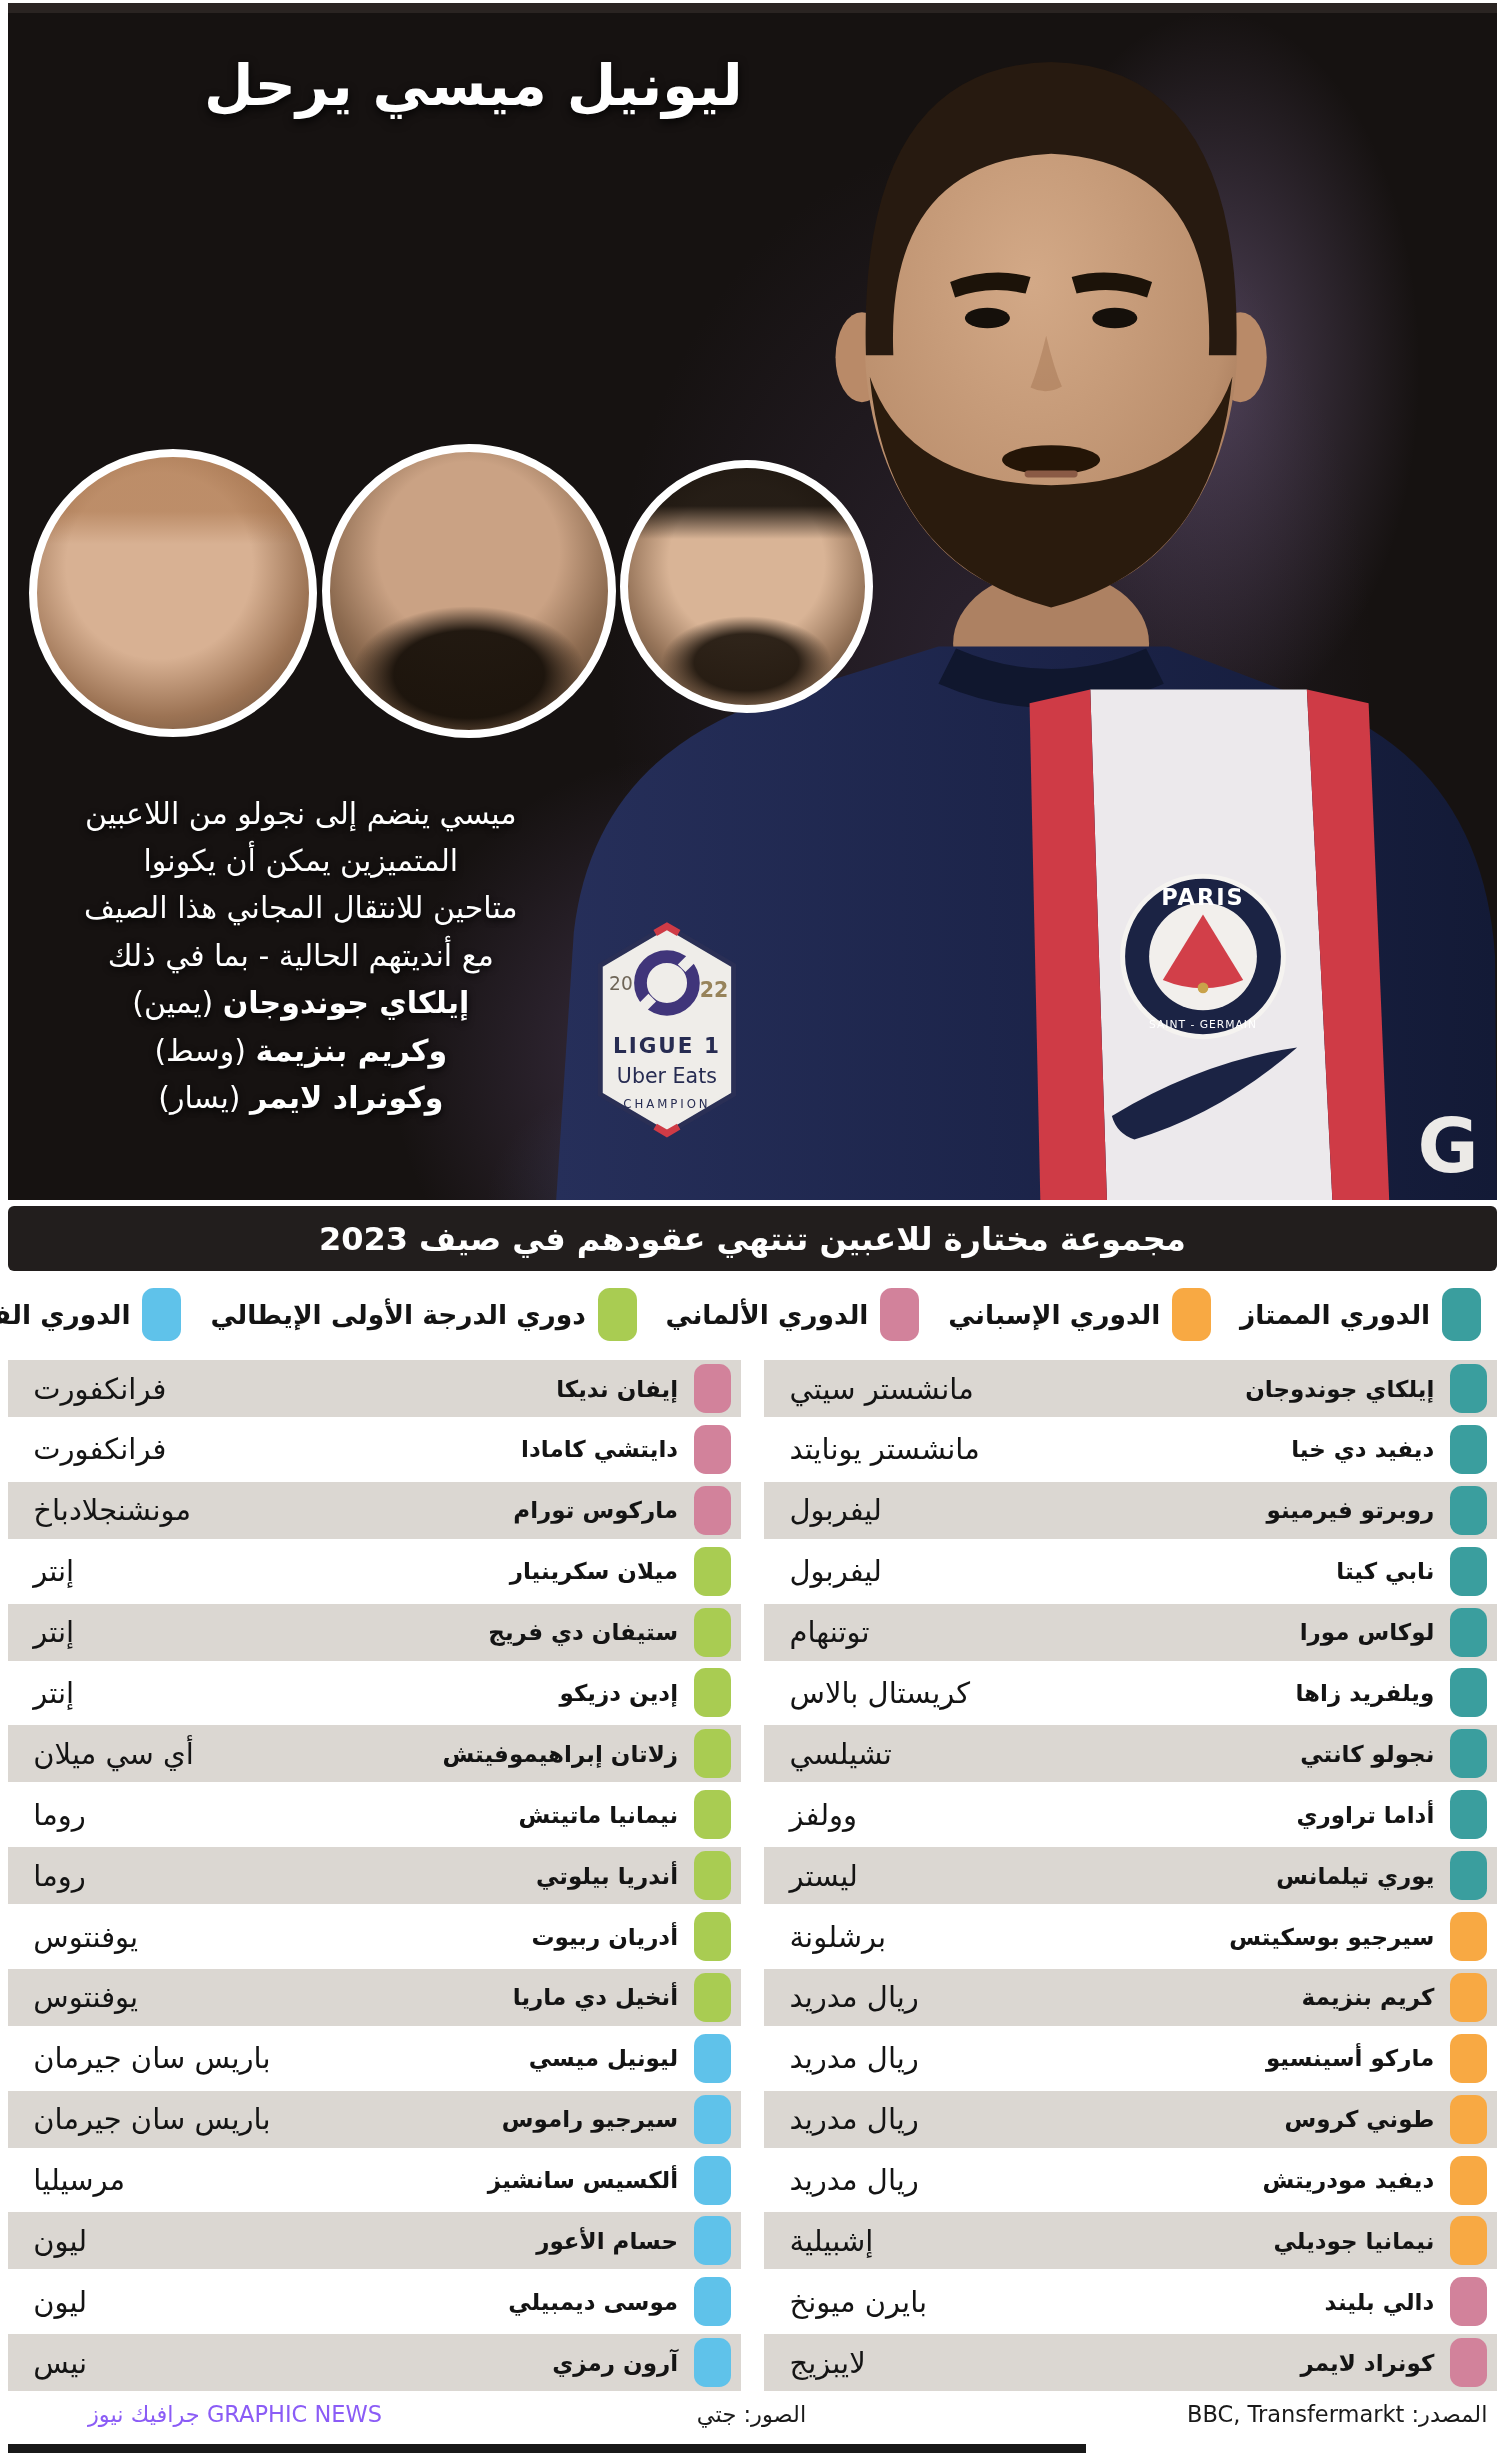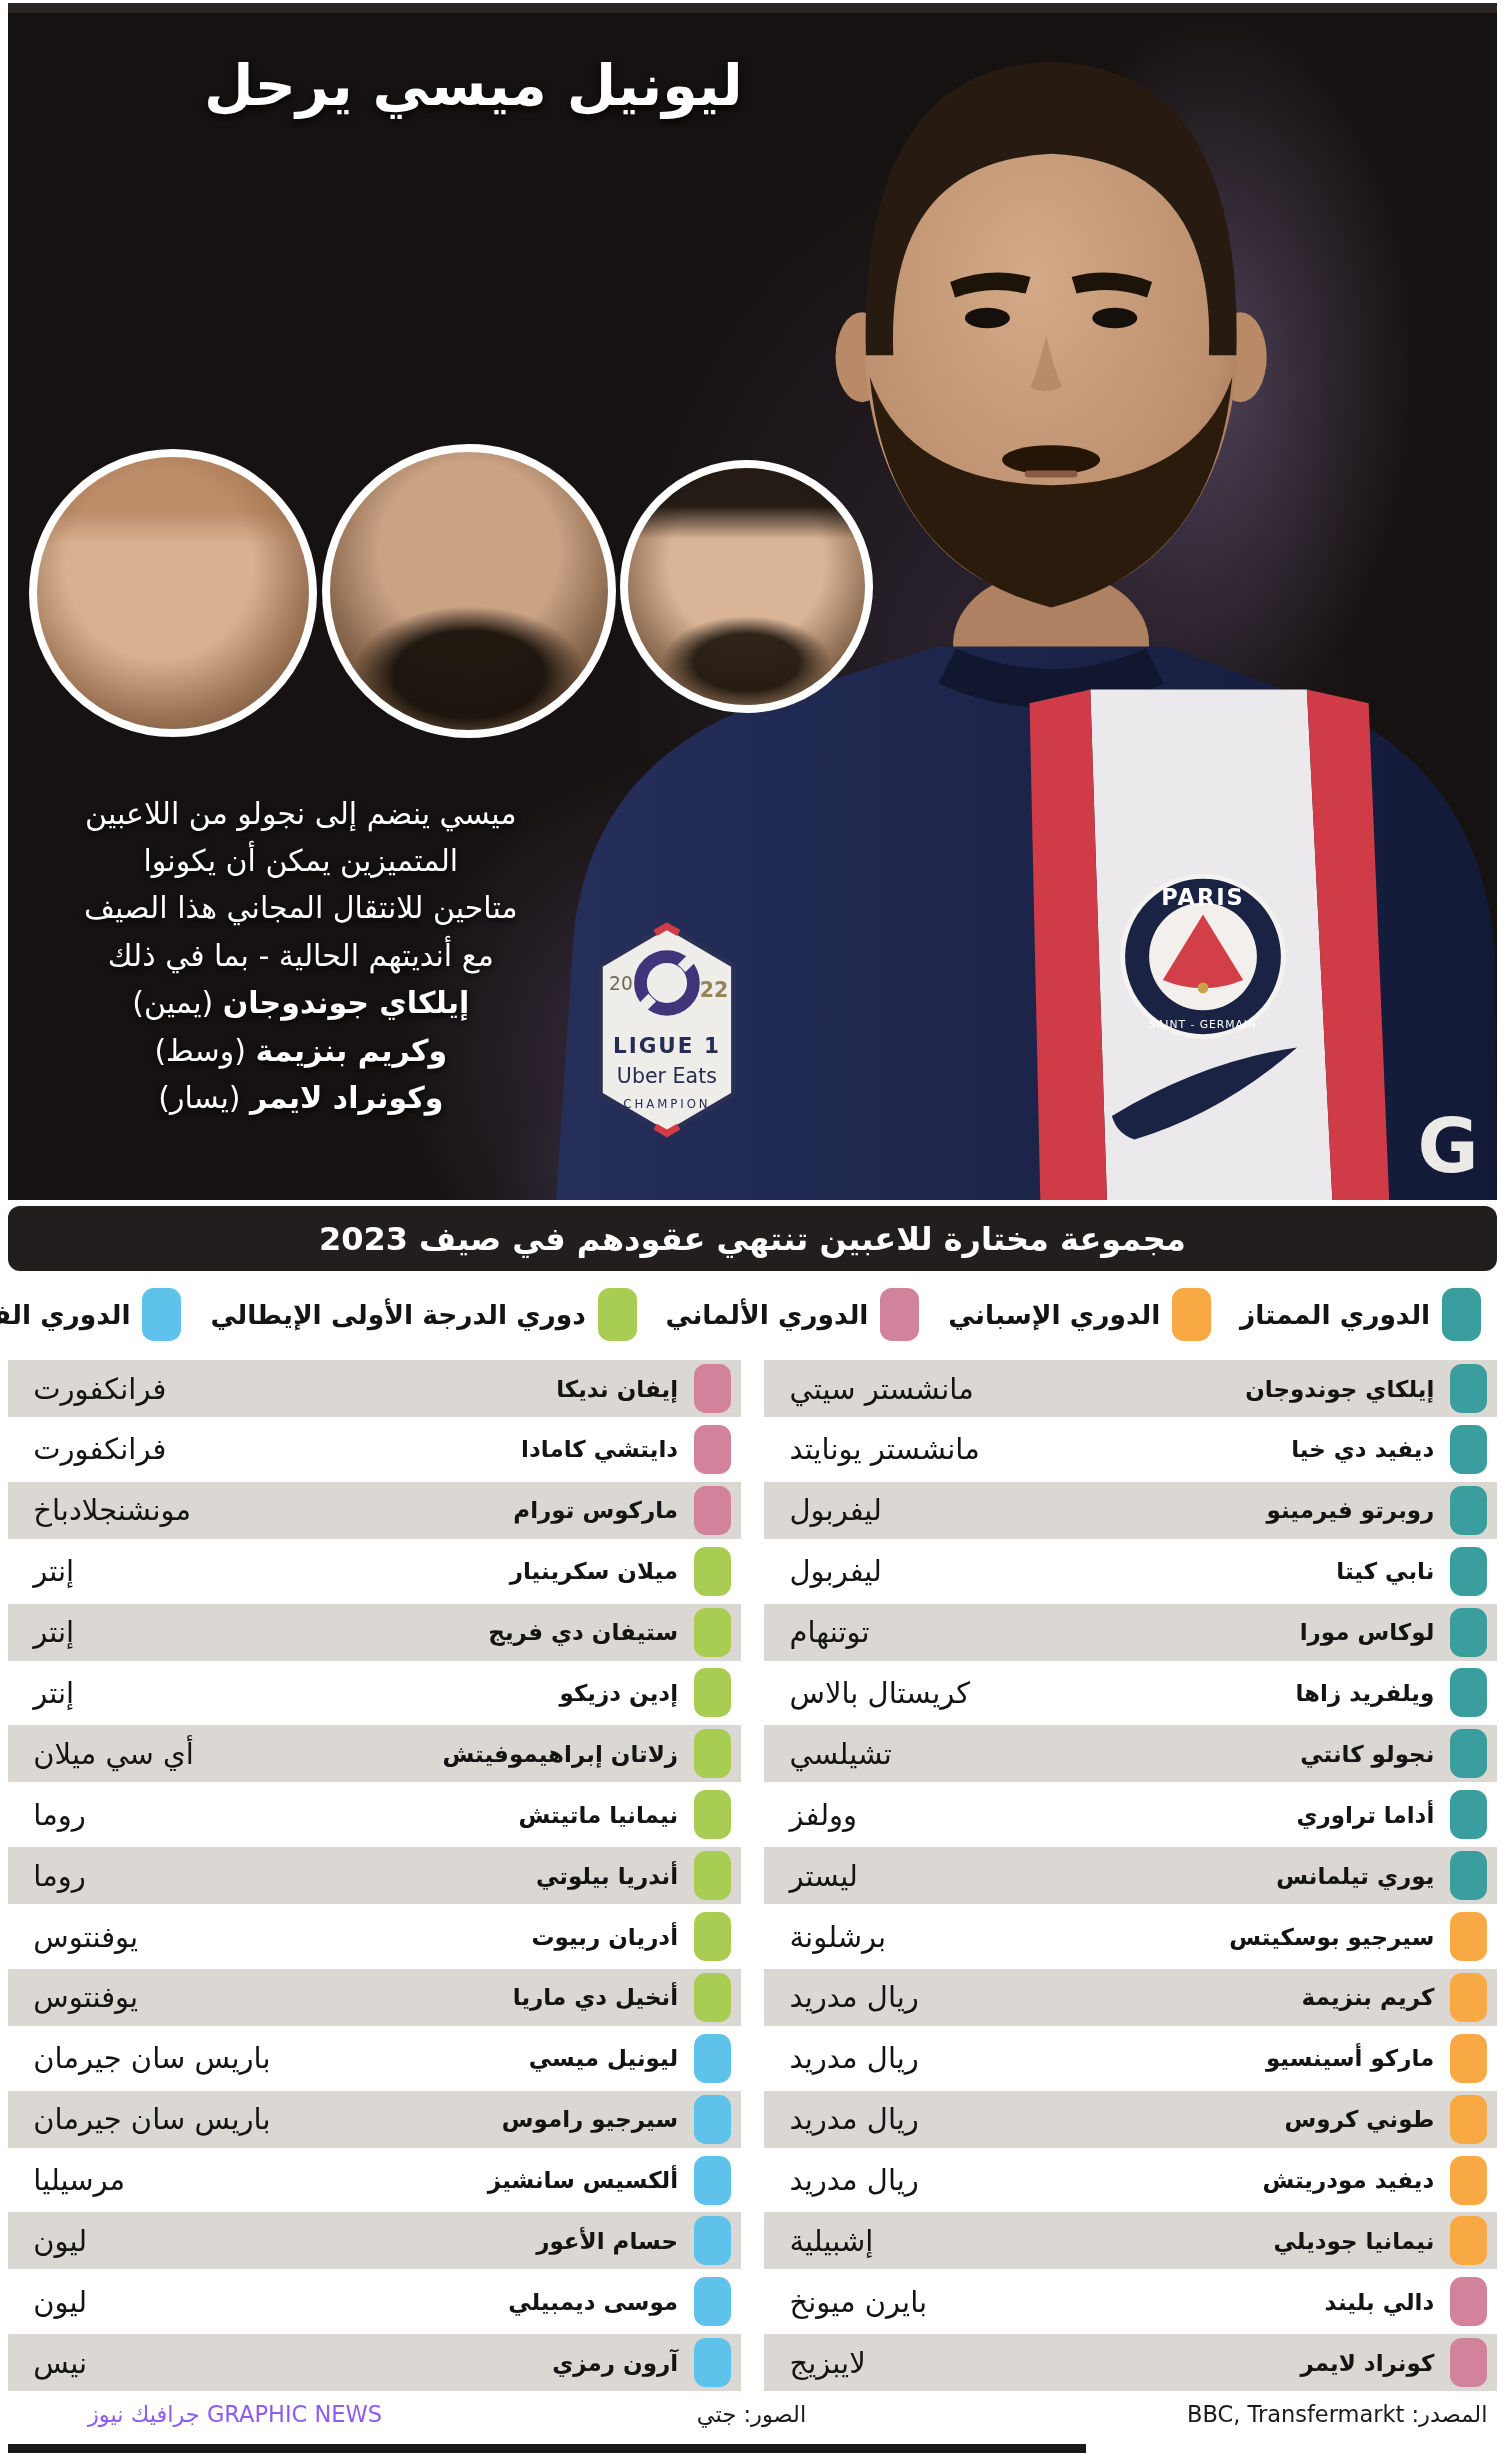--- a/index.html
+++ b/index.html
@@ -30,21 +30,21 @@
       radial-gradient(circle at 50% 36%, #caa284 0 40%, #8d6b50 64%, #3c2d1e 100%);}
   .portrait.p-right{left:612px;top:447px;width:253px;height:253px;
       background:linear-gradient(to bottom, rgba(18,13,8,.9) 0 16%, rgba(18,13,8,0) 30%),
       radial-gradient(ellipse 55% 30% at 50% 82%, rgba(28,20,12,.9) 0 40%, rgba(28,20,12,0) 65%),
       radial-gradient(circle at 50% 40%, #d9b496 0 42%, #97755a 66%, #352a1d 100%);}
   .hero-body{position:absolute;top:777px;left:24.5px;width:537px;text-align:center;direction:rtl;
       color:#fff;font-size:30px;line-height:1.58;text-shadow:0 2px 7.8px rgba(0,0,0,.9);}
   .hero-body .b{font-weight:bold;}
   
   .section-bar{position:absolute;left:7.8px;top:1206px;width:1489px;height:65px;background:#221e1d;
-      border-radius:12px;display:flex;align-items:center;justify-content:center;}
+      border-radius:6px;display:flex;align-items:center;justify-content:center;}
   .section-bar div{color:#fff;font-weight:bold;font-size:32px;direction:rtl;}
   
   .legend{position:absolute;left:7.8px;top:1280px;width:1481px;height:69px;direction:rtl;
       display:flex;align-items:center;gap:29px;padding-right:7.8px;box-sizing:border-box;}
   .legend-item{display:flex;align-items:center;gap:11.8px;}
   .legend .pill{width:39px;height:53px;}
   .legend-label{font-size:26.5px;font-weight:bold;color:#141414;white-space:nowrap;}
   .pill{display:inline-block;border-radius:11.8px;flex:none;}
   
   .table{position:absolute;left:7.8px;top:1360px;width:1489px;direction:rtl;

